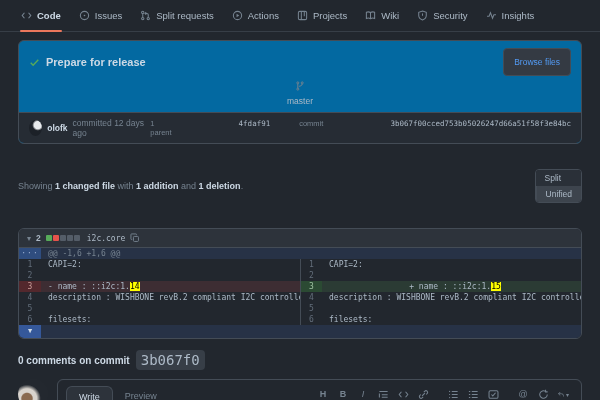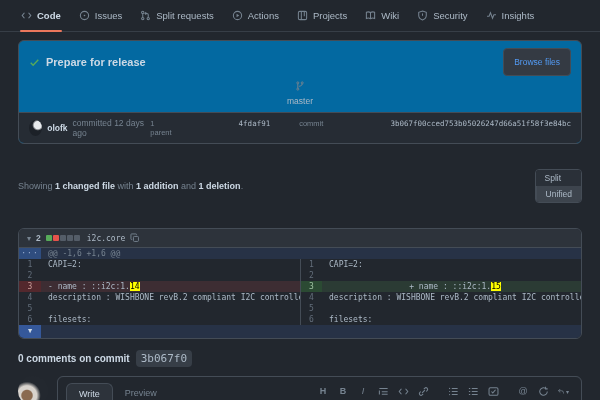--- a/index.html
+++ b/index.html
@@ -74,21 +74,21 @@
   .del-row { background:#3d2d33; }
   .del-gut { background:#53282d !important; color:#c99a98 !important; }
   .add-row { background:#2b3b34; }
   .add-gut { background:#2b4a33 !important; color:#9ec2a2 !important; }
   .expand-row { background:#273246; height:13px; line-height:13px; }
   .expand-row .gut { background:#35589a; color:#cdd9e5; font-size:7px; }
 
   
   .comments-line { display:flex; align-items:center; gap:6px; margin:11px 0 9px;
                    font-size:10px; font-weight:bold; color:#cdd9e5; }
-  .sha-badge { font-family:"DejaVu Sans Mono",monospace; font-weight:normal; font-size:11px;
+  .sha-badge { font-family:"DejaVu Sans Mono",monospace; font-weight:normal; font-size:14px;
                color:#adbac7; background:#373e47; border-radius:4px; padding:2px 5px; cursor:pointer; }
 
   
   .form-wrap { display:flex; gap:9px; }
   .avatar-l { flex:0 0 30px; width:30px; height:30px; border-radius:50%;
               background: radial-gradient(circle at 30% 65%, #8a6a50 0 18%, #d8d3cd 22% 34%, #23282f 48%); }
   .form-box { flex:1; border:1px solid #444c56; border-radius:6px; background:#2d333b; }
   .tabs-row { display:flex; align-items:flex-end; background:#22272e;
               border-bottom:1px solid #444c56; padding:6px 8px 17px; border-radius:6px 6px 0 0; }
   .tab { padding:5px 12px 6px; font-size:9px; color:#768390; cursor:pointer; }

